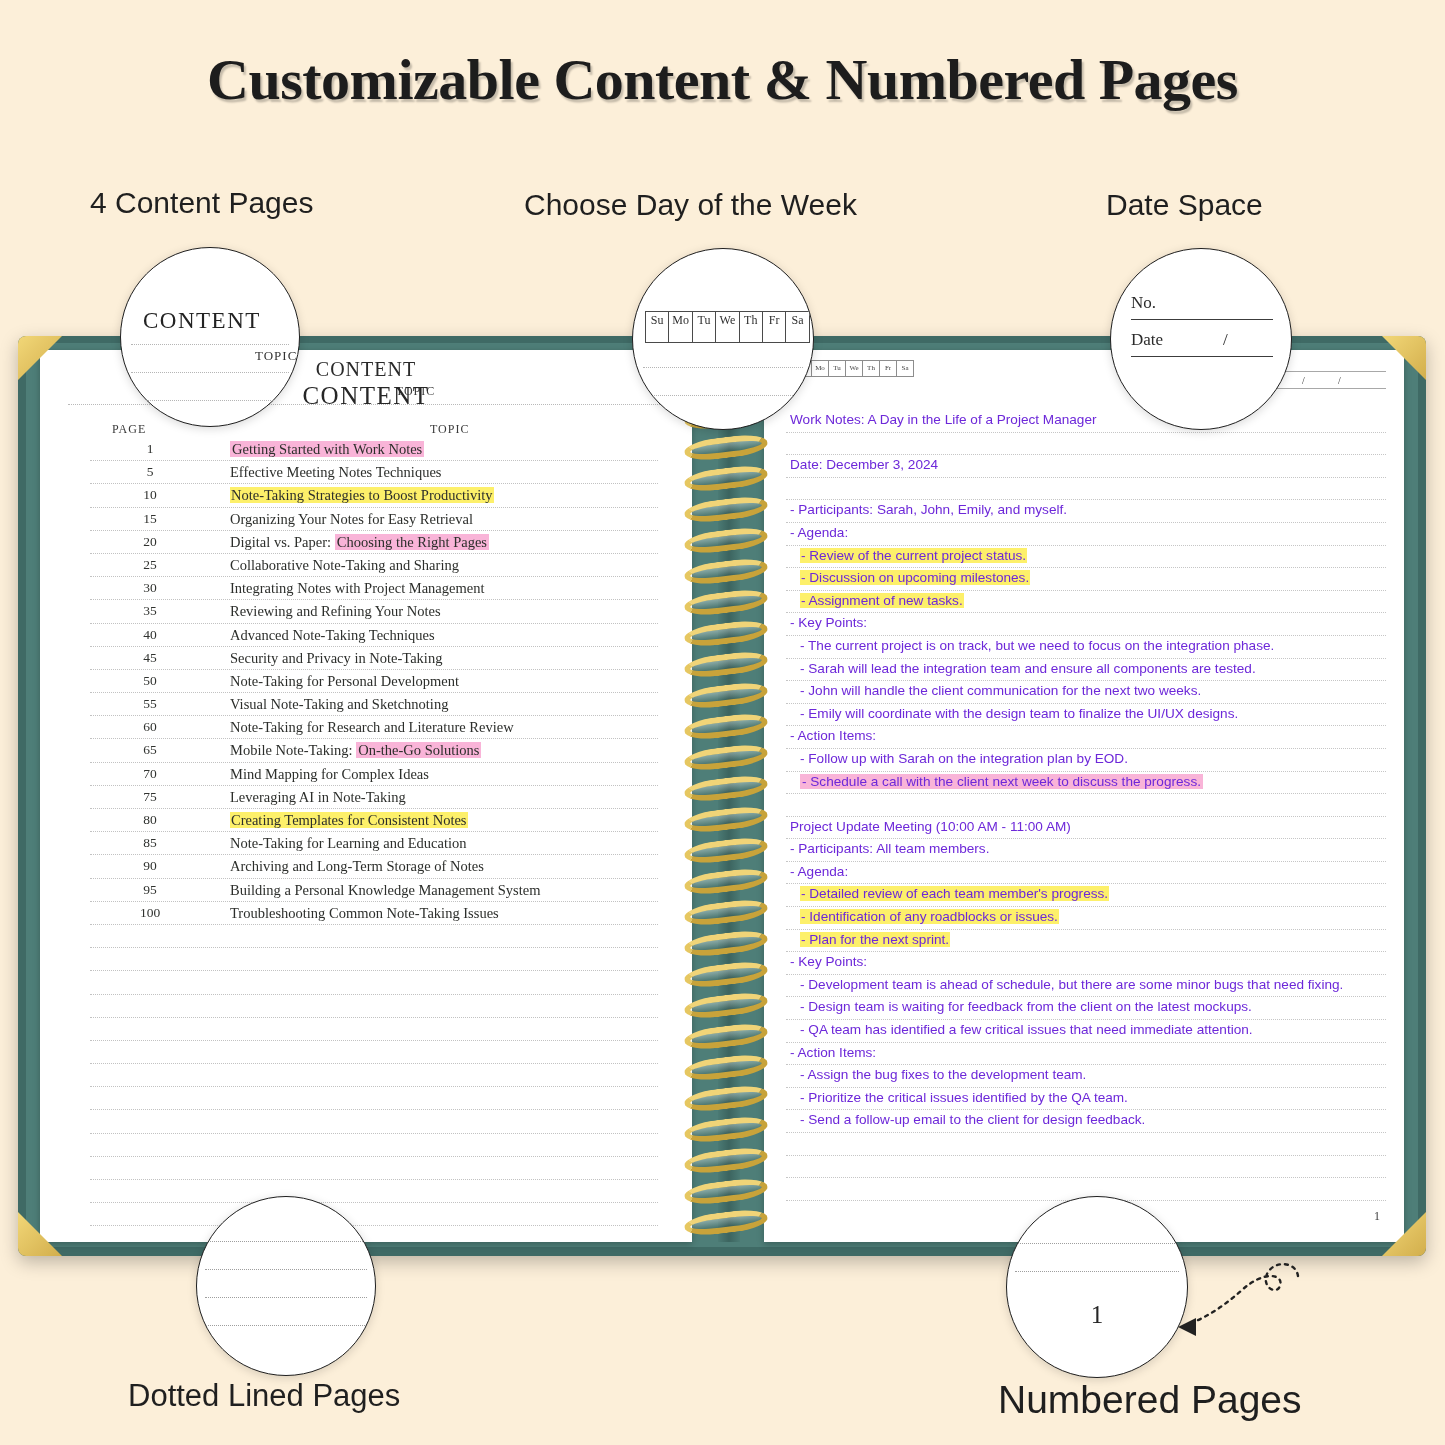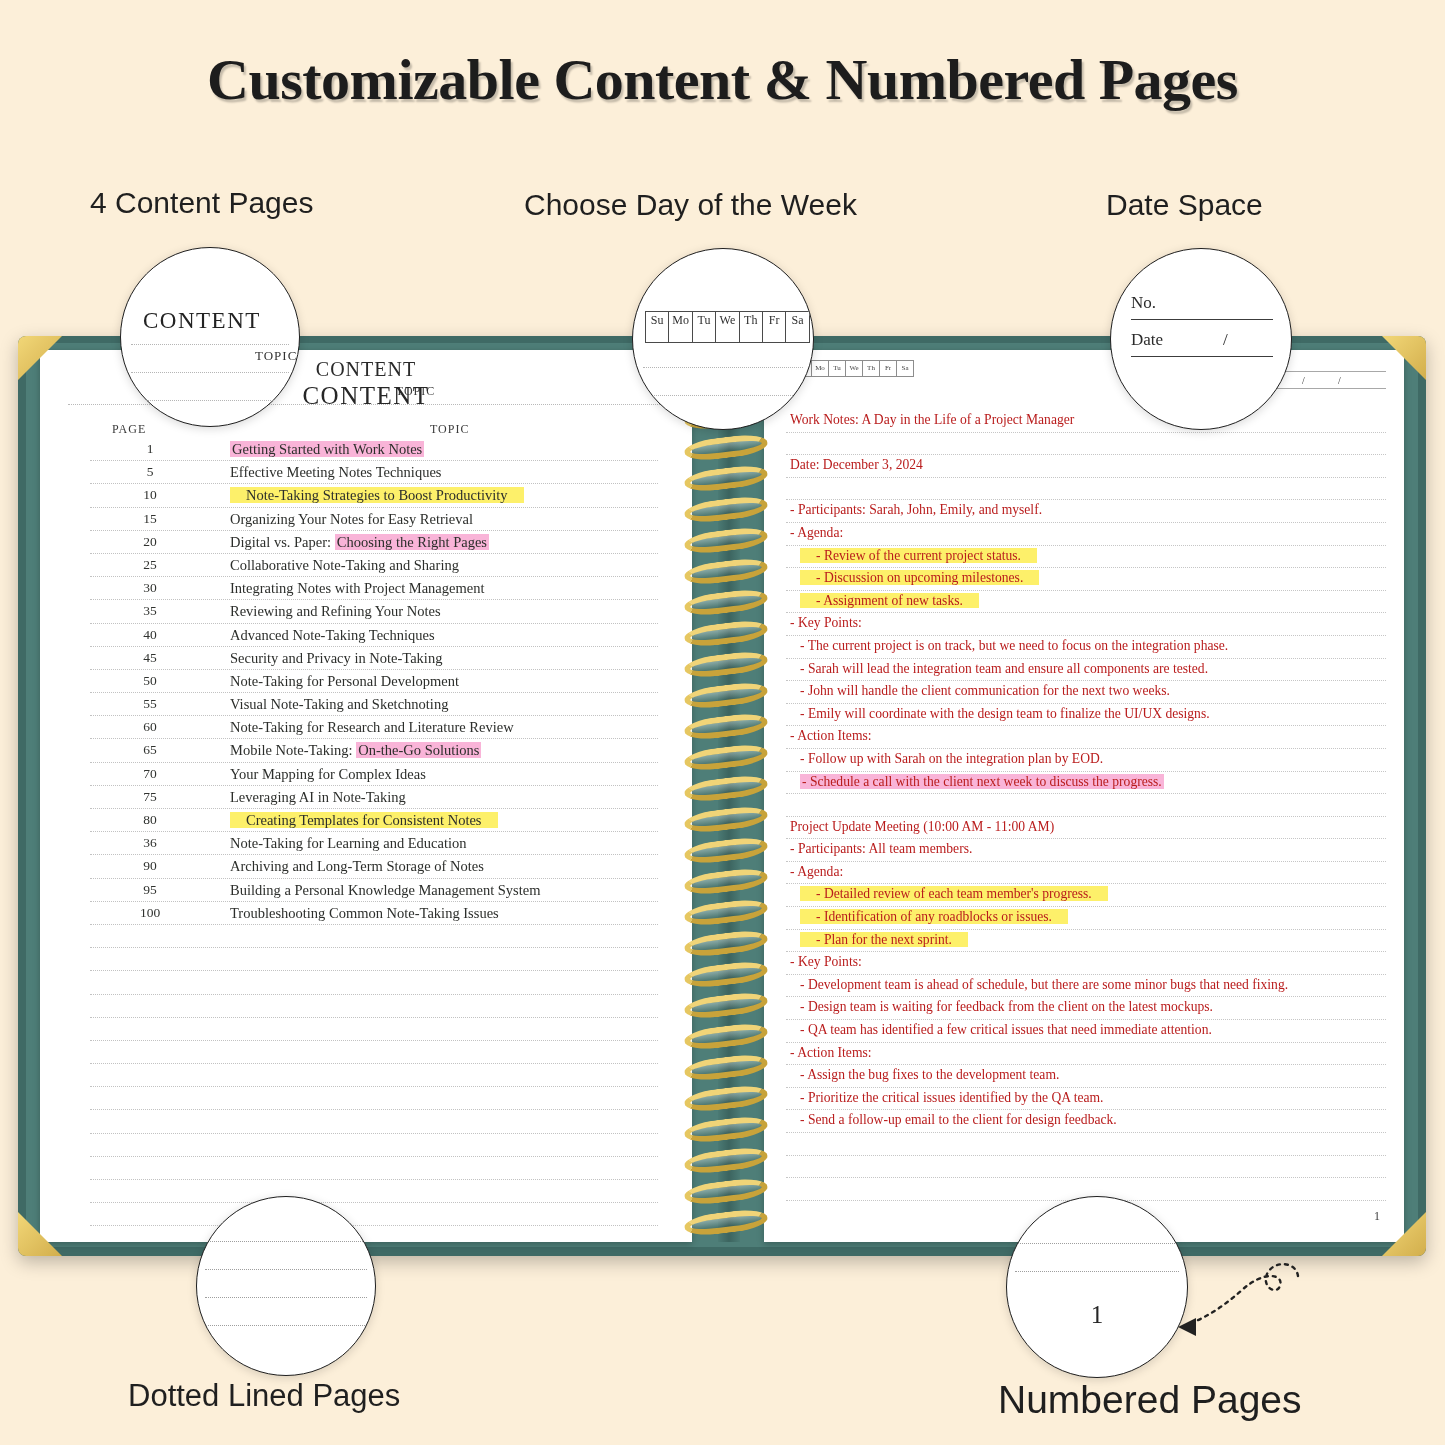--- a/index.html
+++ b/index.html
@@ -199,21 +199,21 @@
   }
   .toc-topic {
     position: absolute;
     left: 140px;
     top: 1px;
     font-family: "Liberation Serif", serif;
     font-size: 14.5px;
     color: #2c2e2b;
     white-space: nowrap;
   }
-  .hl-y { background: #fdf06a; padding: 0 16px; text-align: right; }
+  .hl-y { background: #fdf06a; padding: 0 1px; text-align: right; }
   .hl-p { background: #f9b4d8; padding: 0 2px; margin-top: 36px; }
 
   
   .rp-head {
     position: absolute;
     top: 8px;
     left: 20px;
     right: 18px;
     height: 52px;
   }
@@ -260,23 +260,23 @@
     height: 22.6px;
   }
   .nrow .rule {
     position: absolute;
     left: 0; right: 0; bottom: 2px;
     border-bottom: 1px dotted #c6c6c6;
   }
   .ntext {
     position: absolute;
     top: 0;
-    font-family: Liberation Serif, serif;
+    font-family: Liberation Sans, sans-serif;
     font-size: 13.6px;
-    color: #b91c1c;
+    color: #6d28d9;
     white-space: nowrap;
   }
   .i0 { left: 4px; }
   .i1 { left: 14px; }
 
   .page-number {
     position: absolute;
     right: 24px;
     bottom: 18px;
     font-family: "Liberation Serif", serif;
@@ -477,35 +477,35 @@
               <div class="toc-topic">Note-Taking for Research and Literature Review</div>
             </div>
             <div class="toc-row">
               <div class="rule"></div>
               <div class="toc-num">65</div>
               <div class="toc-topic">Mobile Note-Taking: <span class="hl-p">On-the-Go Solutions</span></div>
             </div>
             <div class="toc-row">
               <div class="rule"></div>
               <div class="toc-num">70</div>
-              <div class="toc-topic">Your Mapping for Complex Ideas</div>
+              <div class="toc-topic">Mind Mapping for Complex Ideas</div>
             </div>
             <div class="toc-row">
               <div class="rule"></div>
               <div class="toc-num">75</div>
               <div class="toc-topic">Leveraging AI in Note-Taking</div>
             </div>
             <div class="toc-row">
               <div class="rule"></div>
               <div class="toc-num">80</div>
               <div class="toc-topic"><span class="hl-y">Creating Templates for Consistent Notes</span></div>
             </div>
             <div class="toc-row">
               <div class="rule"></div>
-              <div class="toc-num">36</div>
+              <div class="toc-num">85</div>
               <div class="toc-topic">Note-Taking for Learning and Education</div>
             </div>
             <div class="toc-row">
               <div class="rule"></div>
               <div class="toc-num">90</div>
               <div class="toc-topic">Archiving and Long-Term Storage of Notes</div>
             </div>
             <div class="toc-row">
               <div class="rule"></div>
               <div class="toc-num">95</div>

